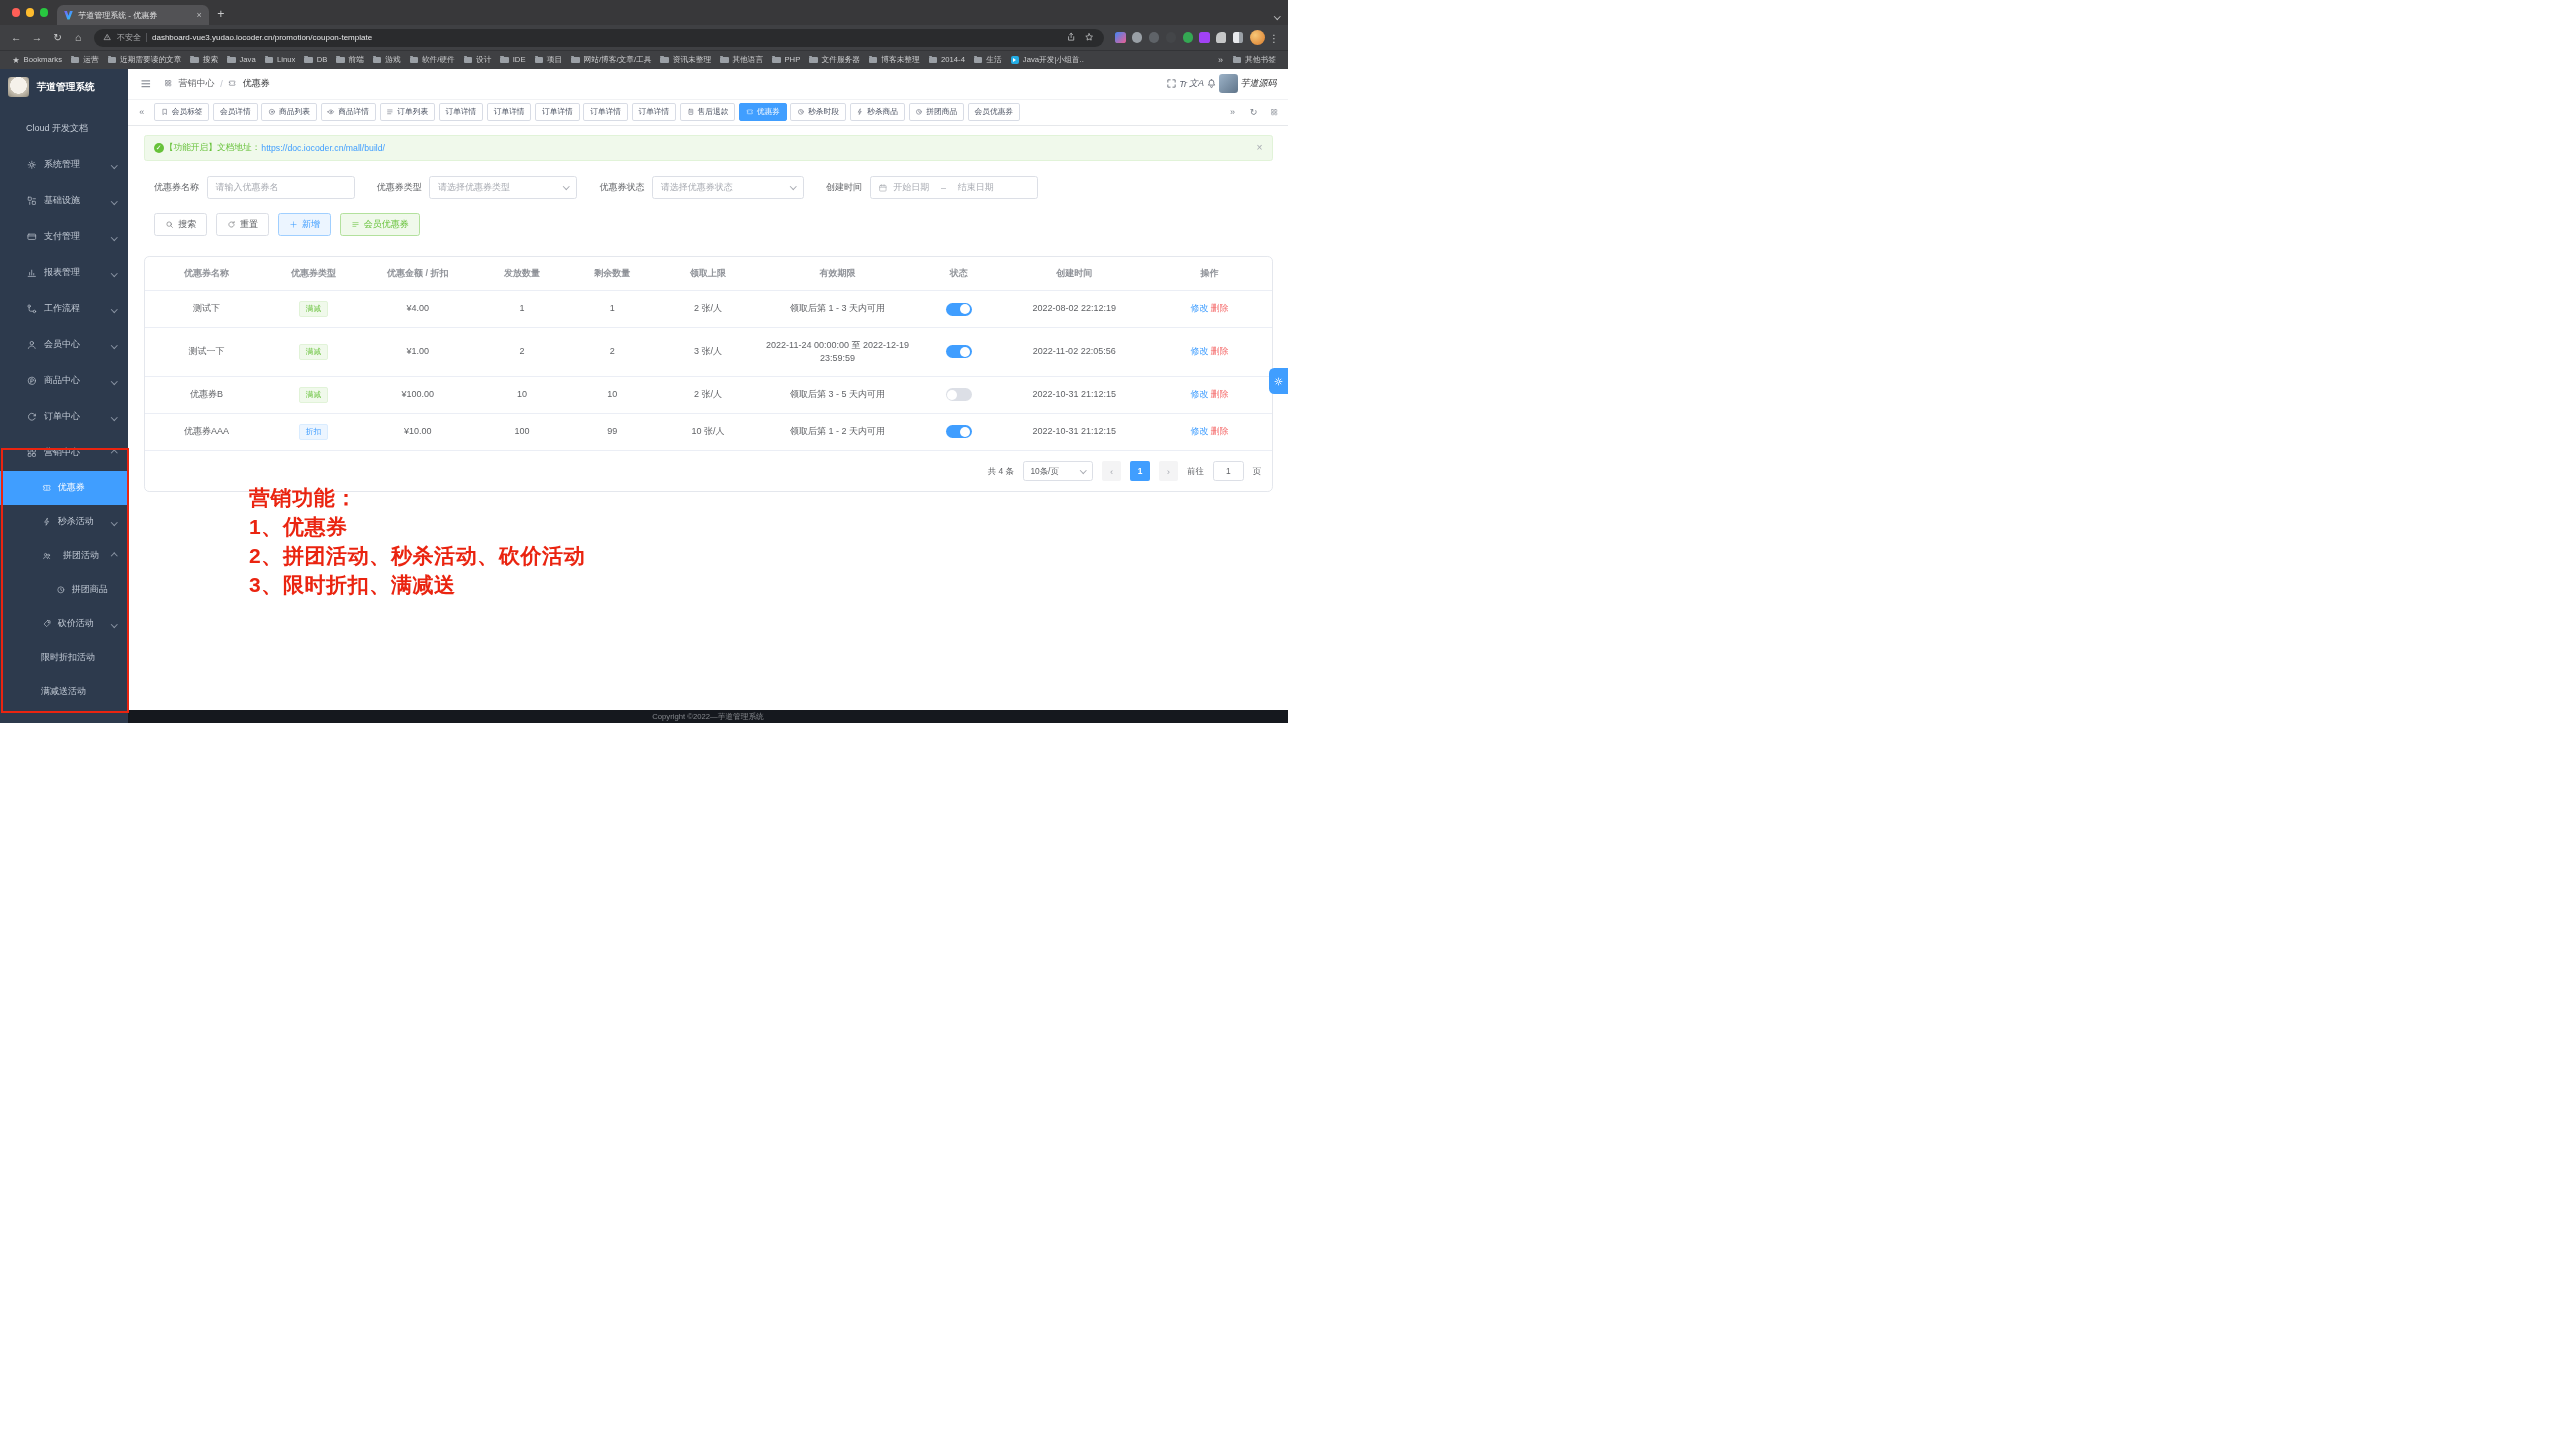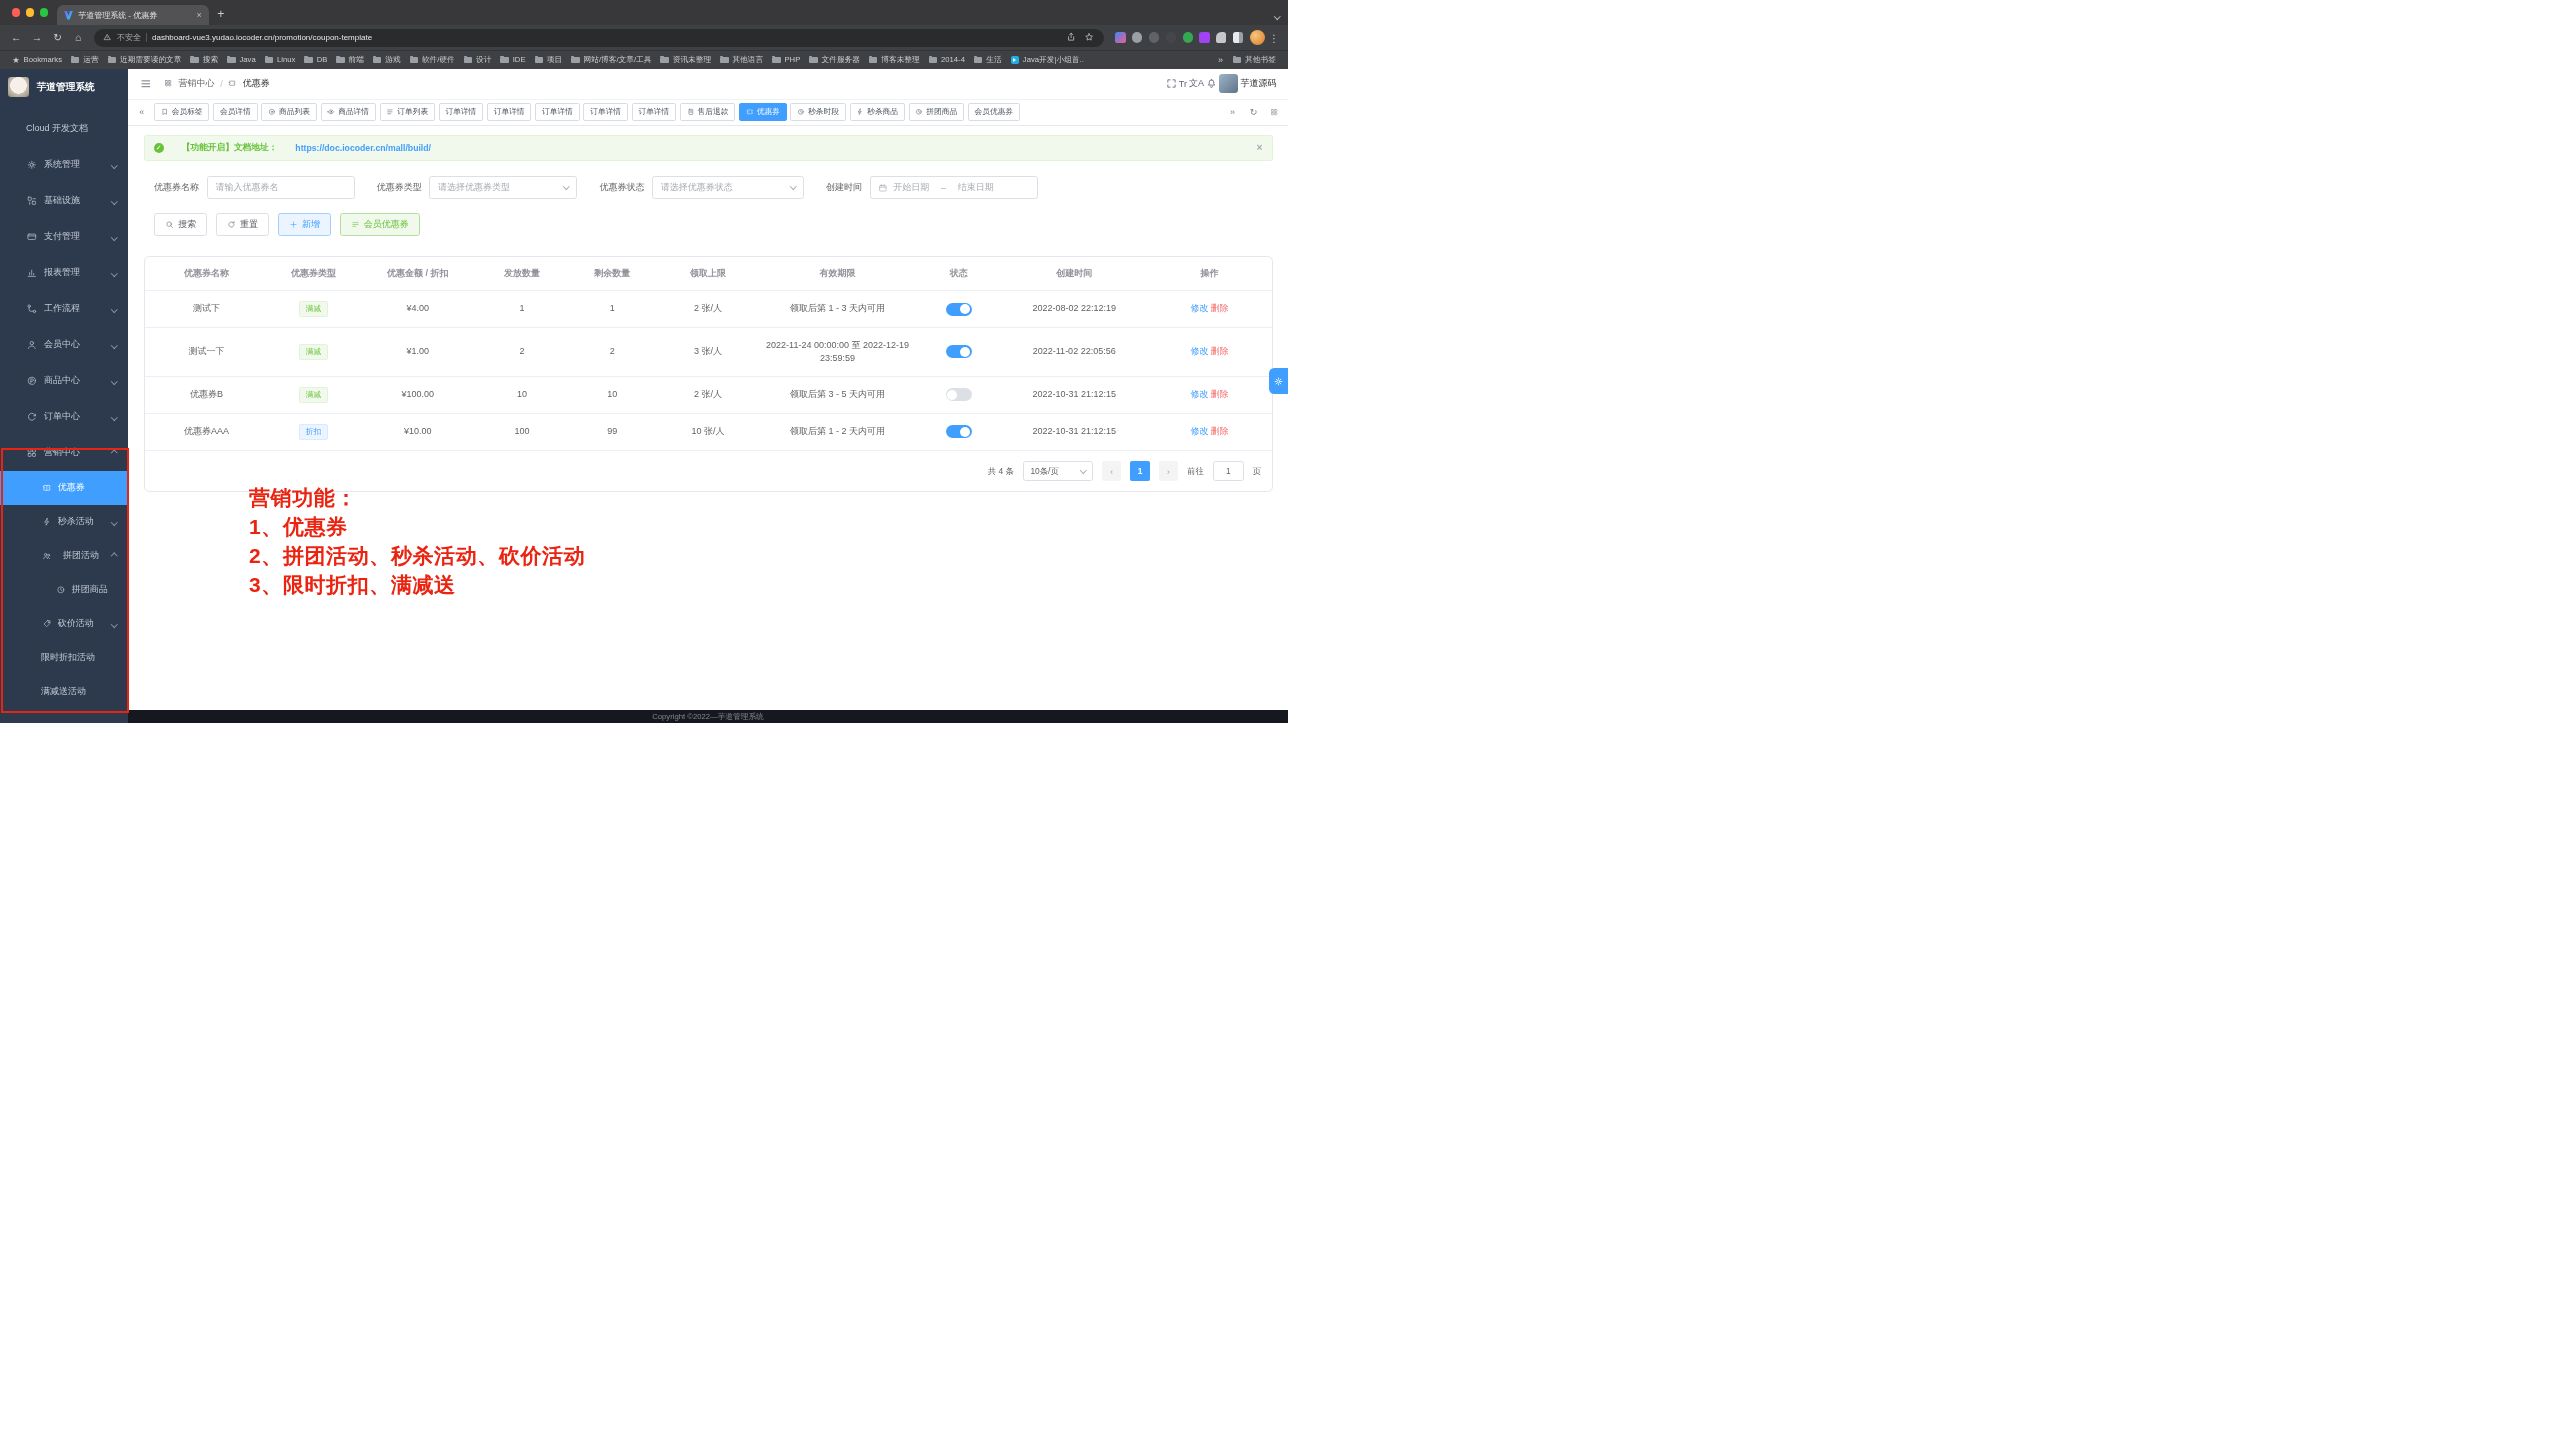--- a/index.html
+++ b/index.html
@@ -62,32 +62,32 @@
   .mi.lv2.plain { padding-left:41px; }
   .mi.lv3 { height:34px; padding-left:55px; gap:5.2px; }
   .mi.active { background:#409eff; color:#fff; }
 
   .main { flex:1; display:flex; flex-direction:column; min-width:0; background:#fff; position:relative; }
   .app-header { height:31px; display:flex; align-items:center; padding:0 11.6px; border-bottom:0.6px solid #f1f2f4; flex-shrink:0; }
   .hicon { color:#5f6470; display:flex; align-items:center; }
   .crumb { display:flex; align-items:center; gap:5.8px; font-size:9px; color:#606266; margin-left:13px; }
   .crumb .last { color:#303133; }
   .crumb .slash { color:#c0c4cc; }
-  .hright { margin-left:auto; display:flex; align-items:center; gap:2px; color:#5f6470; font-size:9px; }
+  .hright { margin-left:auto; display:flex; align-items:center; gap:2px; color:#5f6470; font-size:9px;font-style:italic; }
   .havatar { width:19.4px; height:19.4px; border-radius:3.2px; background:linear-gradient(135deg,#9db3c8,#5f7489); }
   .uname { color:#303133; }
 
   .tags { height:26px; display:flex; align-items:center; padding:0 5.2px; gap:3.9px; border-bottom:0.6px solid #e6e8eb; overflow:hidden; flex-shrink:0; }
   .tnav { width:17px; height:17.4px; display:flex; align-items:center; justify-content:center; color:#7d838c; font-size:9px; flex-shrink:0; }
   .chip { height:17.4px; padding:0 5.8px; border:0.6px solid #d8dce5; border-radius:1.9px; display:inline-flex; align-items:center; gap:3.2px; font-size:7.7px; color:#495060; background:#fff; flex-shrink:0; cursor:pointer; }
   .chip .s16 { width:7.7px; height:7.7px; }
   .chip.active { background:#409eff; border-color:#409eff; color:#fff; }
 
   .content { flex:1; min-height:0; }
-  .alert { margin:9px 15.5px 0; height:26px; background:#f0f9eb; border:0.6px solid #e1f3d8; border-radius:2.6px; display:flex; align-items:center; padding:12px 9px; gap:18px; font-size:8.7px;font-weight:bold; }
+  .alert { margin:9px 15.5px 0; height:26px; background:#f0f9eb; border:0.6px solid #e1f3d8; border-radius:2.6px; display:flex; align-items:center; padding:12px 9px; gap:1px; font-size:8.7px; }
   .acheck { width:10.3px; height:10.3px; border-radius:50%; background:#67c23a; color:#fff; font-size:7px; display:flex; align-items:center; justify-content:center; flex-shrink:0; }
   .atext { color:#67c23a; }
   .alink { color:#409eff; }
   .aclose { margin-left:auto; color:#a8abb2; font-size:10.3px; cursor:pointer; }
 
   .filters { display:flex; align-items:center; padding:15.5px 15.5px 0 26px; gap:22px; }
   .fi { display:flex; align-items:center; gap:7.7px; }
   .flabel { font-size:9px; color:#606266; white-space:nowrap; }
   .finput { height:23px; border:0.6px solid #dcdfe6; border-radius:2.6px; display:flex; align-items:center; padding:0 7.7px; font-size:9px; background:#fff; gap:5.2px; }
   .ph { color:#a8abb2; white-space:nowrap; }

